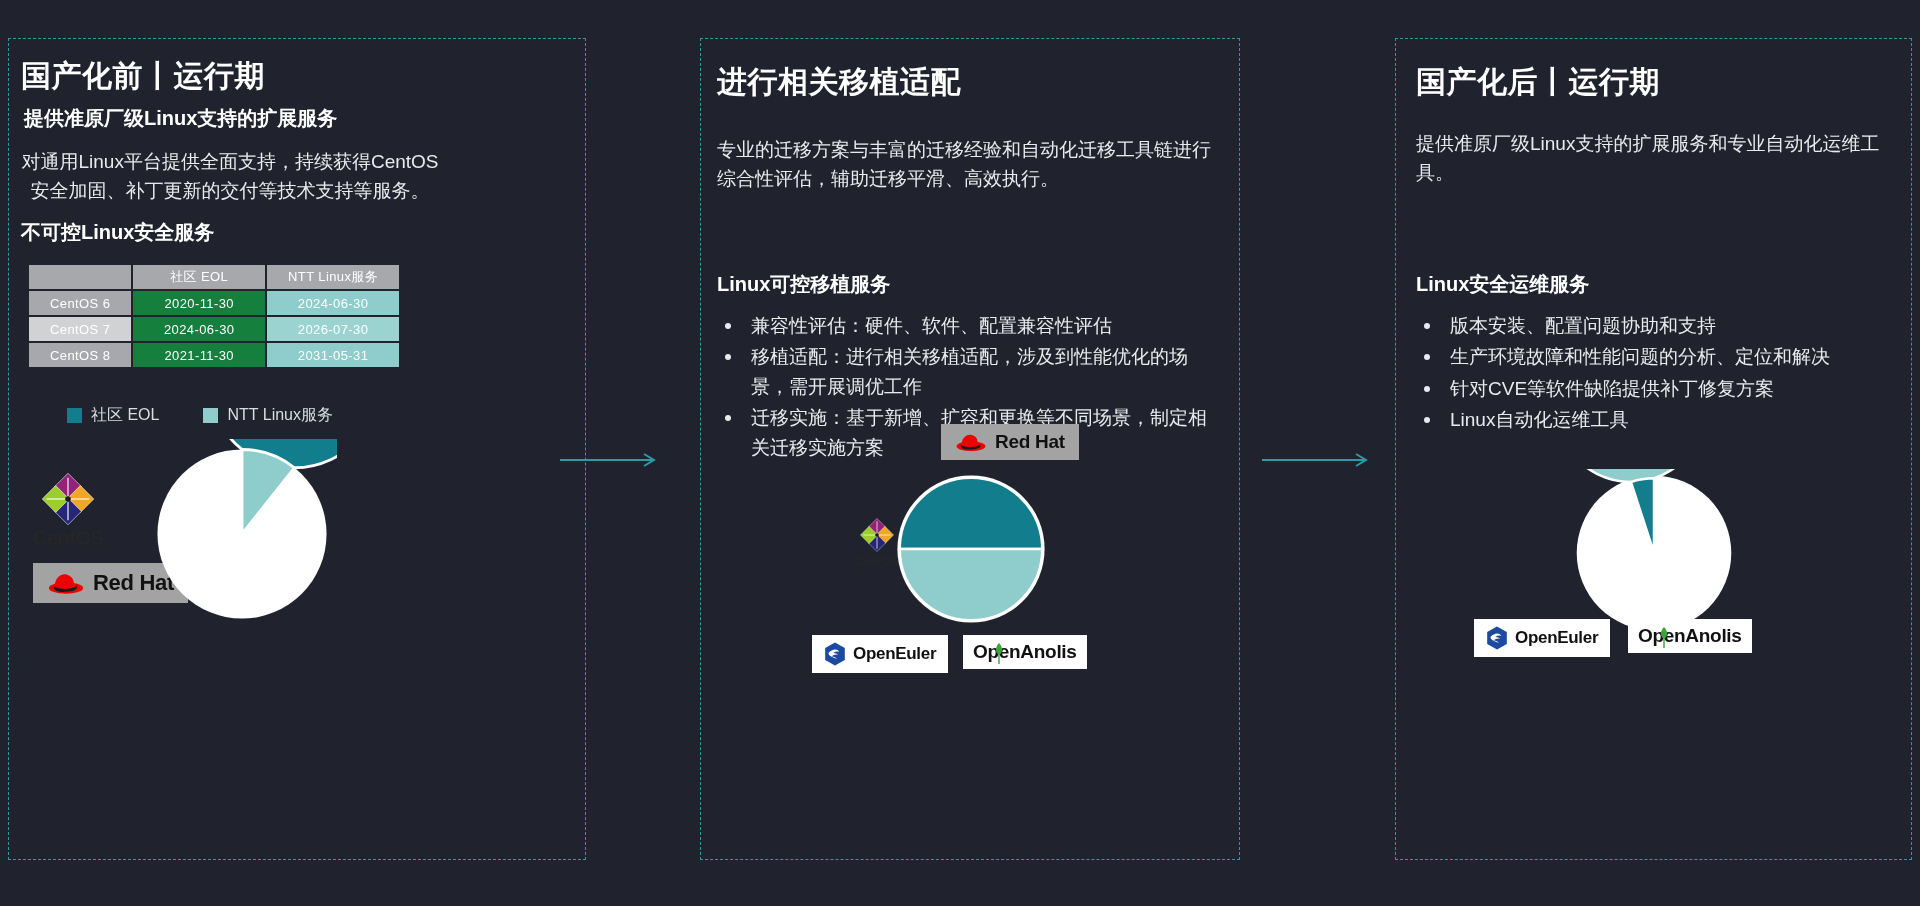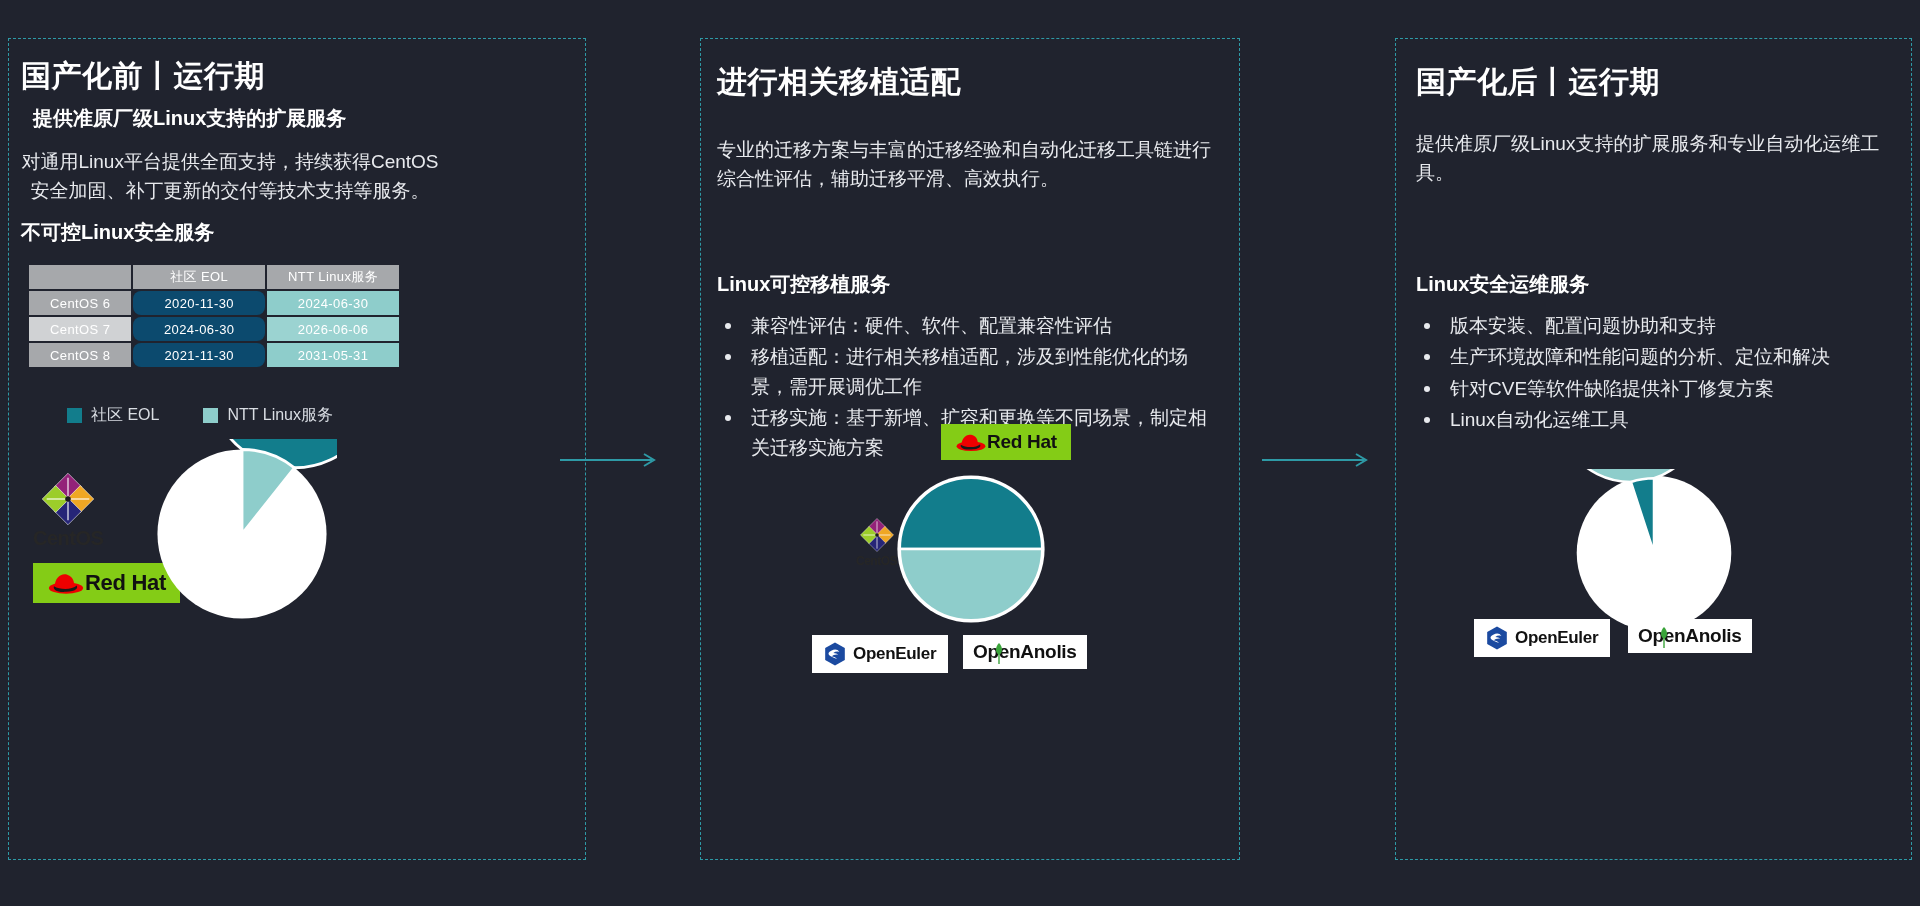--- a/index.html
+++ b/index.html
@@ -68,21 +68,21 @@
     position: absolute;
     left: 8px;
     top: 12px;
     width: 6px; height: 6px;
     border-radius: 50%;
     background: #e8eaee;
   }
 
   
   #p1-title    { position: absolute; left: 12px; top: 20px; }
-  #p1-subtitle { position: absolute; left: 24px; top: 66px; }
+  #p1-subtitle { position: absolute; left: 15px; top: 66px; }
   #p1-body     { position: absolute; left: 12px; top: 108px; width: 418px; text-align: center; }
   #p1-sechead  { position: absolute; left: 12px; top: 180px; }
 
   
   .eol-table {
     position: absolute;
     left: 18px;
     top: 224px;
     width: 374px;
     border-collapse: separate;
@@ -94,21 +94,21 @@
     text-align: center;
     color: #ffffff;
     font-weight: 400;
     letter-spacing: 0.4px;
     padding: 0 2px;
   }
   .eol-table th          { background: #a6a8ab; color: #ffffff; font-weight: 400; }
   .eol-table th.blank    { background: #a6a8ab; }
   .eol-table td.rowhead  { background: #a6a8ab; }
   .eol-table tr.alt td.rowhead { background: #d0d2d4; }
-  .eol-table td.c-eol    { background: #0c4a6e; border-radius: 8px; }
+  .eol-table td.c-eol    { background: #15803d; }
   .eol-table td.c-ntt    { background: #8ecdcb; }
   .eol-table tr.alt td.c-ntt { background: #9bd3d1; }
 
   
   .legend {
     position: absolute;
     left: 58px;
     top: 366px;
     display: flex;
     align-items: center;
@@ -118,23 +118,24 @@
   .legend-swatch { width: 15px; height: 15px; display: block; }
   .legend-label { color: #d9dde3; font-size: 16px; }
 
   
   .centos-logo { position: absolute; display: flex; flex-direction: column; align-items: center; }
   .centos-mark { position: relative; }
   .centos-word { color: #262626; font-weight: bold; letter-spacing: -0.5px; }
 
   .redhat-box {
     position: absolute;
-    background: #84cc16;
+    background: #a3a3a3;
     display: flex;
     align-items: center;
+    gap: 8px;
     padding: 7px 14px;
   }
   .redhat-word { color: #111111; font-weight: bold; letter-spacing: -0.3px; }
 
   .vendor-box {
     position: absolute;
     background: #ffffff;
     display: flex;
     align-items: center;
     gap: 7px;
@@ -174,21 +175,21 @@
         </thead>
         <tbody>
           <tr>
             <td class="rowhead">CentOS 6</td>
             <td class="c-eol">2020-11-30</td>
             <td class="c-ntt">2024-06-30</td>
           </tr>
           <tr class="alt">
             <td class="rowhead">CentOS 7</td>
             <td class="c-eol">2024-06-30</td>
-            <td class="c-ntt">2026-06-06</td>
+            <td class="c-ntt">2026-07-30</td>
           </tr>
           <tr>
             <td class="rowhead">CentOS 8</td>
             <td class="c-eol">2021-11-30</td>
             <td class="c-ntt">2031-05-31</td>
           </tr>
         </tbody>
       </table>
 
       <div class="legend">

